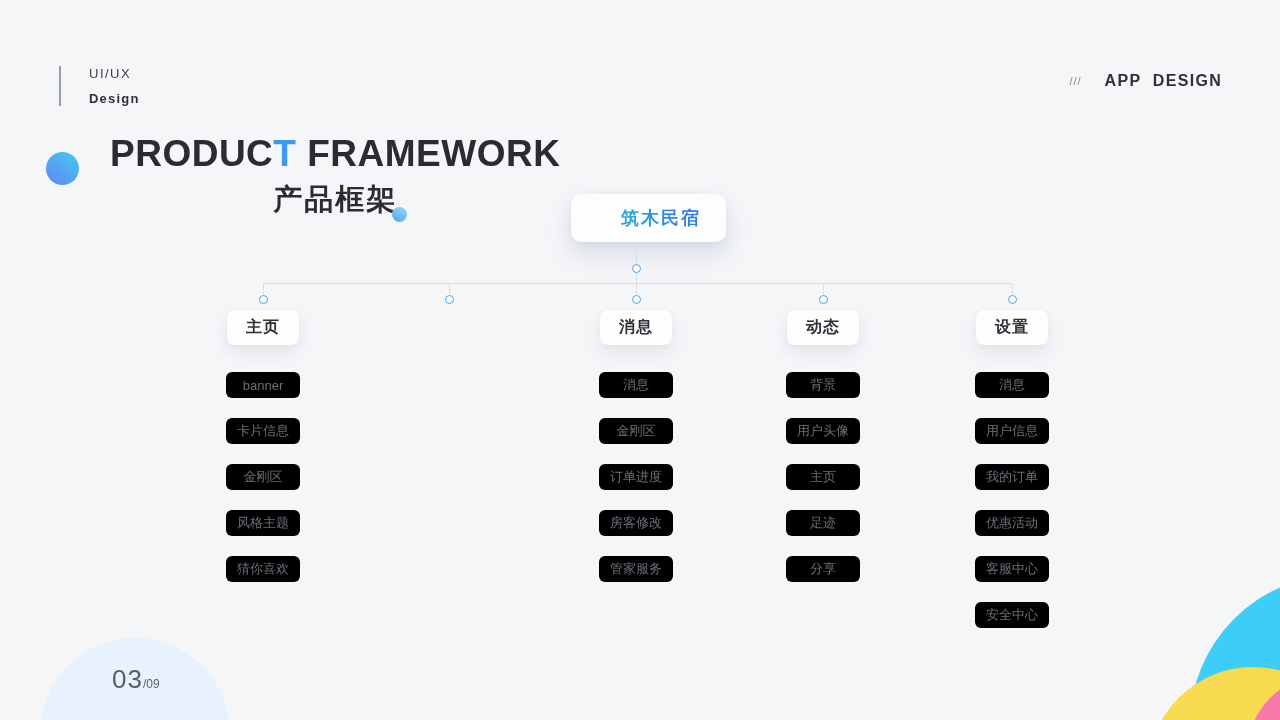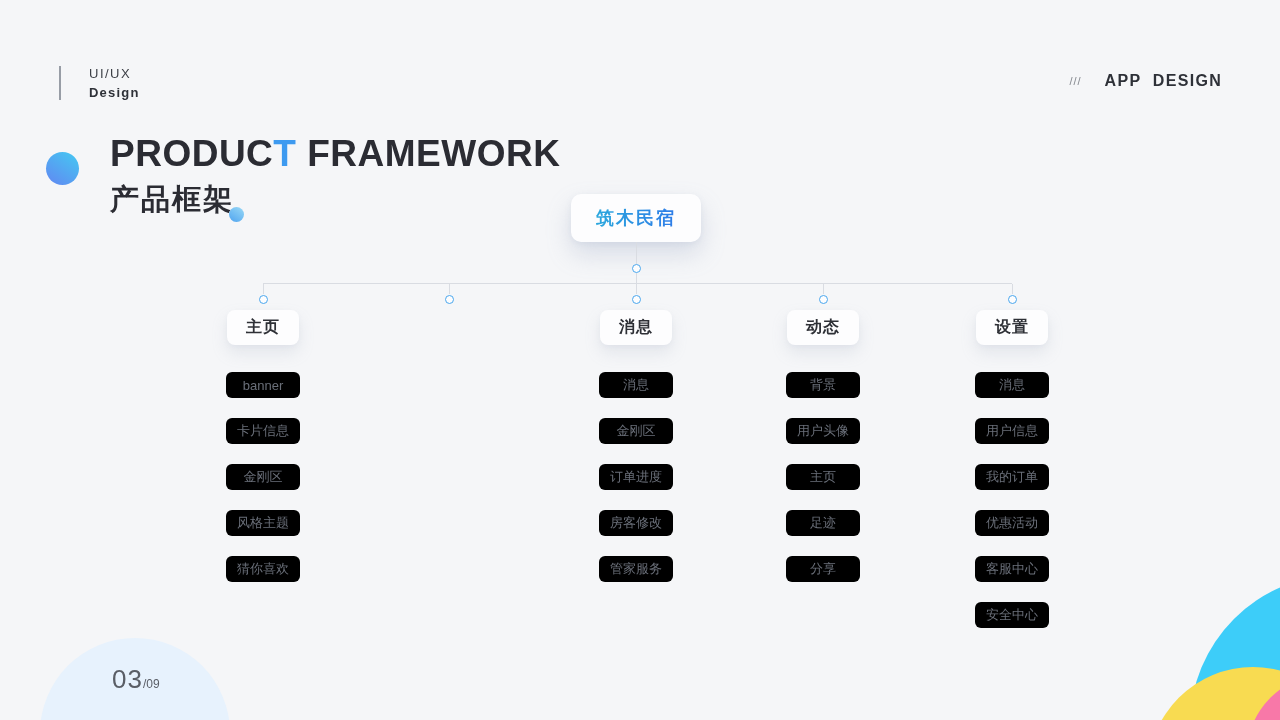--- a/index.html
+++ b/index.html
@@ -4,37 +4,37 @@
 <style>
   html,body{margin:0;padding:0;}
   body{background:#e9eaee;font-family:"Liberation Sans","DejaVu Sans",sans-serif;}
   .stage{
     position:relative;width:1280px;height:720px;margin:0 auto;
     background:#f5f6f8;overflow:hidden;
   }
   
   .brand{position:absolute;left:59px;top:66px;border-left:2px solid #989da6;padding-left:28px;}
   .brand .l1{font-size:13px;color:#3c3f46;letter-spacing:1.5px;}
-  .brand .l2{font-size:13px;color:#2e3138;font-weight:700;letter-spacing:1.2px;margin-top:4px;}
+  .brand .l2{font-size:13px;color:#2e3138;font-weight:700;letter-spacing:1.2px;margin-top:10px;}
   .corner{position:absolute;right:58px;top:72px;display:flex;align-items:center;gap:11px;}
   .corner .slashes{font-size:11px;color:#85898f;letter-spacing:1px;}
   .corner .lbl{font-size:16px;font-weight:700;color:#2e3138;letter-spacing:1.3px;word-spacing:6px;margin-left:12px;}
   
   .title-ball{position:absolute;left:46px;top:152px;width:33px;height:33px;border-radius:50%;
     background:linear-gradient(215deg,#47c3f2 10%,#5f8df2 90%);}
-  .titles{position:absolute;left:110px;top:132px;}
+  .titles{position:absolute;left:110px;top:132px;text-align:center;}
   .title-en{font-size:37px;font-weight:600;color:#2b2c33;letter-spacing:.5px;line-height:44px;white-space:pre;}
   .title-en .accent{color:#3d9af0;}
   .title-zh{position:relative;display:inline-block;font-size:29px;font-weight:700;color:#2b2c33;margin-top:4px;letter-spacing:2px;}
   .title-dot{position:absolute;right:-10px;bottom:-2px;width:15px;height:15px;border-radius:50%;
     background:linear-gradient(215deg,#8ed1f5 15%,#57a9f0 90%);}
   
   .root-card{position:absolute;left:571px;top:194px;width:130px;height:48px;background:#fdfdfe;
     border-radius:10px;display:flex;align-items:center;justify-content:center;
-    box-shadow:0 12px 24px rgba(140,155,185,.28),0 2px 6px rgba(140,155,185,.12);}
+    box-shadow:0 12px 24px rgba(140,155,185,.28),0 2px 6px rgba(140,155,185,.12);padding-left:25px;}
   .root-card span{font-size:18px;font-weight:700;letter-spacing:2px;
     background:linear-gradient(90deg,#2ba7dd,#2e7ce8);
     -webkit-background-clip:text;background-clip:text;color:transparent;}
   .cline{position:absolute;background:#d9dce2;}
   .cnode{position:absolute;width:9px;height:9px;box-sizing:border-box;border:1.5px solid #4aa7ee;
     border-radius:50%;background:#fdfdfe;}
   .branch-col{position:absolute;top:310px;width:120px;display:flex;flex-direction:column;align-items:center;}
   .branch-card{width:72px;height:35px;background:#fdfdfe;border-radius:8px;display:flex;align-items:center;
     justify-content:center;font-size:16px;font-weight:700;color:#2e3036;letter-spacing:1px;
     box-shadow:0 8px 16px rgba(150,160,185,.18),0 2px 4px rgba(150,160,185,.08);margin-bottom:27px;}

